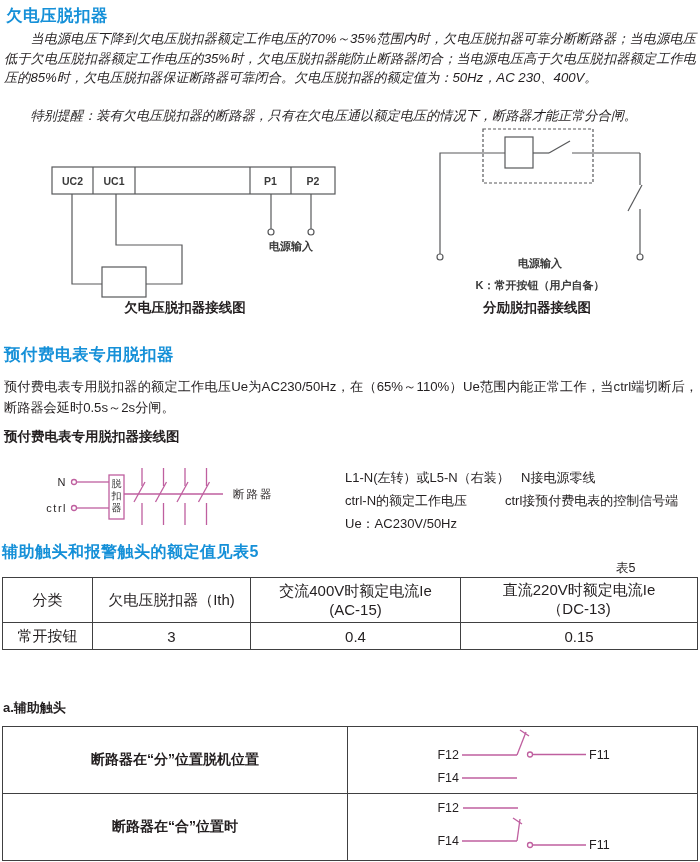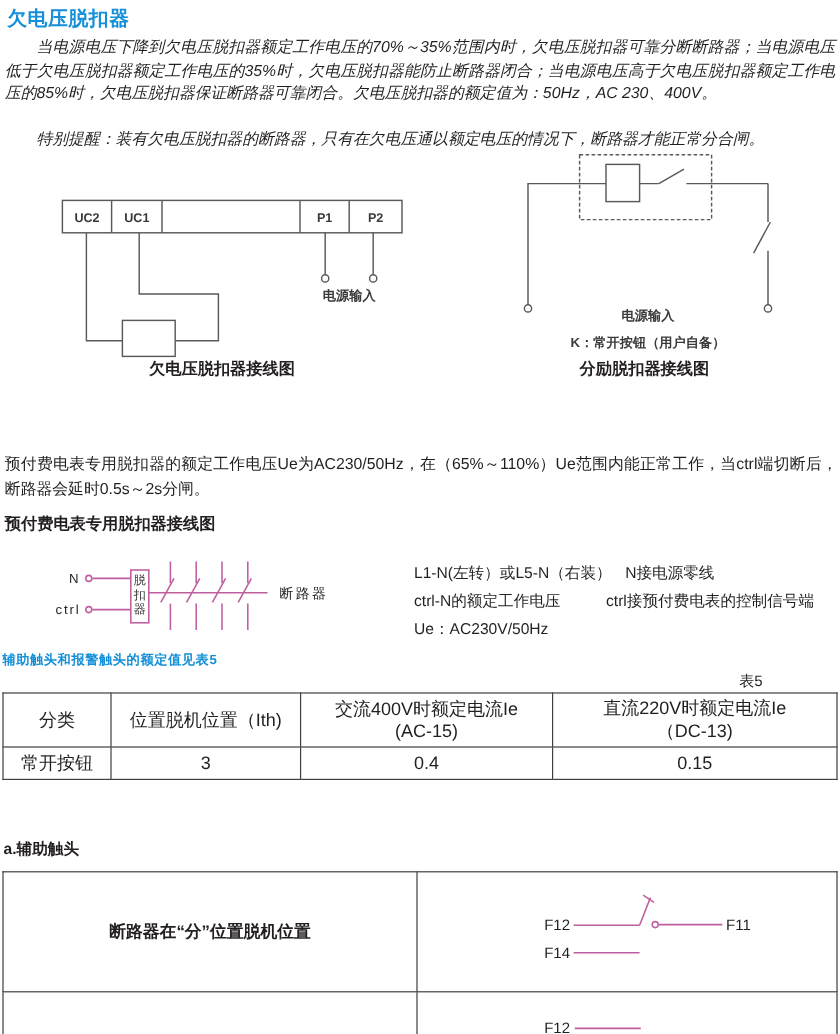--- a/index.html
+++ b/index.html
@@ -1,20 +1,20 @@
 <!DOCTYPE html>
 <html><head>
 <meta charset="utf-8">
 <style>
   html,body { margin:0; padding:0; background:#fff; }
   body { font-family:"Liberation Sans","DejaVu Sans",sans-serif; color:#231f20; }
   .page { position:relative; width:700px; height:862px; background:#ffffff; overflow:hidden; }
   .abs { position:absolute; }
   .h-blue { color:#1590d8; font-weight:bold; font-size:16.5px; letter-spacing:0.5px; }
-  .h-blue2 { color:#1590d8; font-weight:bold; font-size:11px; letter-spacing:0.5px; }
+  .h-blue2 { color:#1590d8; font-weight:bold; font-size:16px; letter-spacing:0.5px; }
   .body-p { font-size:13.2px; line-height:19.5px; text-align:justify; margin:0; }
   .indent { text-indent:2em;font-style:italic; }
   .bold-sub { font-size:13.5px; font-weight:bold; }
   .tag { font-size:12.5px; }
   svg text { font-family:"Liberation Sans","DejaVu Sans",sans-serif; }
   .dlabel { font-size:10.5px; font-weight:bold; fill:#3a3a3a; }
   .dtext { font-size:11px; font-weight:bold; fill:#3a3a3a; }
   .dcap { font-size:13.5px; font-weight:bold; fill:#231f20; }
   .pink-lbl { font-size:11px; fill:#231f20; letter-spacing:1.5px; }
   .pink-ch { font-size:10px; fill:#333333; }
@@ -25,21 +25,21 @@
   .pink { stroke:#bf5f9f; stroke-width:1.3; fill:none; }
   .pinkf { stroke:#bf5f9f; stroke-width:1.3; fill:#ffffff; }
   .notes { font-size:13px; }
   .note-row { position:relative; height:23px; }
   .note-row span { position:absolute; top:0; white-space:nowrap; }
   table.t5 { border-collapse:collapse; table-layout:fixed; width:695px; font-size:15px; text-align:center; color:#231f20; }
   table.t5 td { border:1px solid #404041; padding:0; vertical-align:middle; }
   table.t5 tr.hdr td { height:44px; }
   table.t5 tr.dat td { height:26px; }
   table.taux { border-collapse:collapse; table-layout:fixed; width:695px; color:#231f20; }
-  table.taux td { border:1px solid #404041; padding:16px; vertical-align:middle;margin-left:31px; }
+  table.taux td { border:1px solid #404041; padding:0; vertical-align:middle;margin-left:31px; }
   table.taux td.lbl { text-align:center; font-weight:bold; font-size:14px; height:63px; }
   table.taux td.dg { height:63px; }
 </style>
 </head>
 <body>
 
 <div class="page">
 
   <div class="h-blue abs" style="left:6px;top:5px;">欠电压脱扣器</div>
   <p class="body-p indent abs" style="left:4px;top:29px;width:692px;">当电源电压下降到欠电压脱扣器额定工作电压的70%～35%范围内时，欠电压脱扣器可靠分断断路器；当电源电压低于欠电压脱扣器额定工作电压的35%时，欠电压脱扣器能防止断路器闭合；当电源电压高于欠电压脱扣器额定工作电压的85%时，欠电压脱扣器保证断路器可靠闭合。欠电压脱扣器的额定值为：50Hz，AC 230、400V。</p>
@@ -79,20 +79,21 @@
       <line class="gray" x1="640" y1="25" x2="640" y2="57"></line>
       <line class="gray" x1="628" y1="83" x2="642" y2="57"></line>
       <line class="gray" x1="640" y1="81" x2="640" y2="126"></line>
       <circle class="grayf" cx="640" cy="129" r="3"></circle>
       <text class="dtext" x="540" y="139" text-anchor="middle">电源输入</text>
       <text class="dtext" x="540" y="161" text-anchor="middle">K：常开按钮（用户自备）</text>
       <text class="dcap" x="537" y="184" text-anchor="middle">分励脱扣器接线图</text>
     </g>
   </svg>
 
+  <div class="h-blue abs" style="left:4px;top:344px;">预付费电表专用脱扣器</div>
   <p class="body-p abs" style="left:4px;top:376px;width:694px;line-height:21px;">预付费电表专用脱扣器的额定工作电压Ue为AC230/50Hz，在（65%～110%）Ue范围内能正常工作，当ctrl端切断后，断路器会延时0.5s～2s分闸。</p>
   <div class="bold-sub abs" style="left:4px;top:428px;">预付费电表专用脱扣器接线图</div>
 
   <svg class="abs" style="left:30px;top:455px;" width="290" height="80" viewBox="0 0 290 80">
     <text class="pink-lbl" x="37" y="31" text-anchor="end">N</text>
     <circle class="pinkf" cx="44" cy="27" r="2.5"></circle>
     <line class="pink" x1="47" y1="27" x2="79" y2="27"></line>
     <text class="pink-lbl" x="37" y="57" text-anchor="end">ctrl</text>
     <circle class="pinkf" cx="44" cy="53" r="2.5"></circle>
     <line class="pink" x1="47" y1="53" x2="79" y2="53"></line>
@@ -144,21 +145,21 @@
   <table class="t5 abs" style="left:2px;top:577px;">
     <colgroup>
         <col style="width:90px">
         <col style="width:158px">
         <col style="width:210px">
         <col style="width:237px">
       </colgroup>
     <tbody>
       <tr class="hdr">
         <td>分类</td>
-        <td>位置脱机位置（Ith)</td>
+        <td>欠电压脱扣器（Ith)</td>
         <td>
           <div>交流400V时额定电流Ie</div>
           <div>(AC-15)</div>
         </td>
         <td>
           <div>直流220V时额定电流Ie</div>
           <div>（DC-13)</div>
         </td>
       </tr>
       <tr class="dat">

